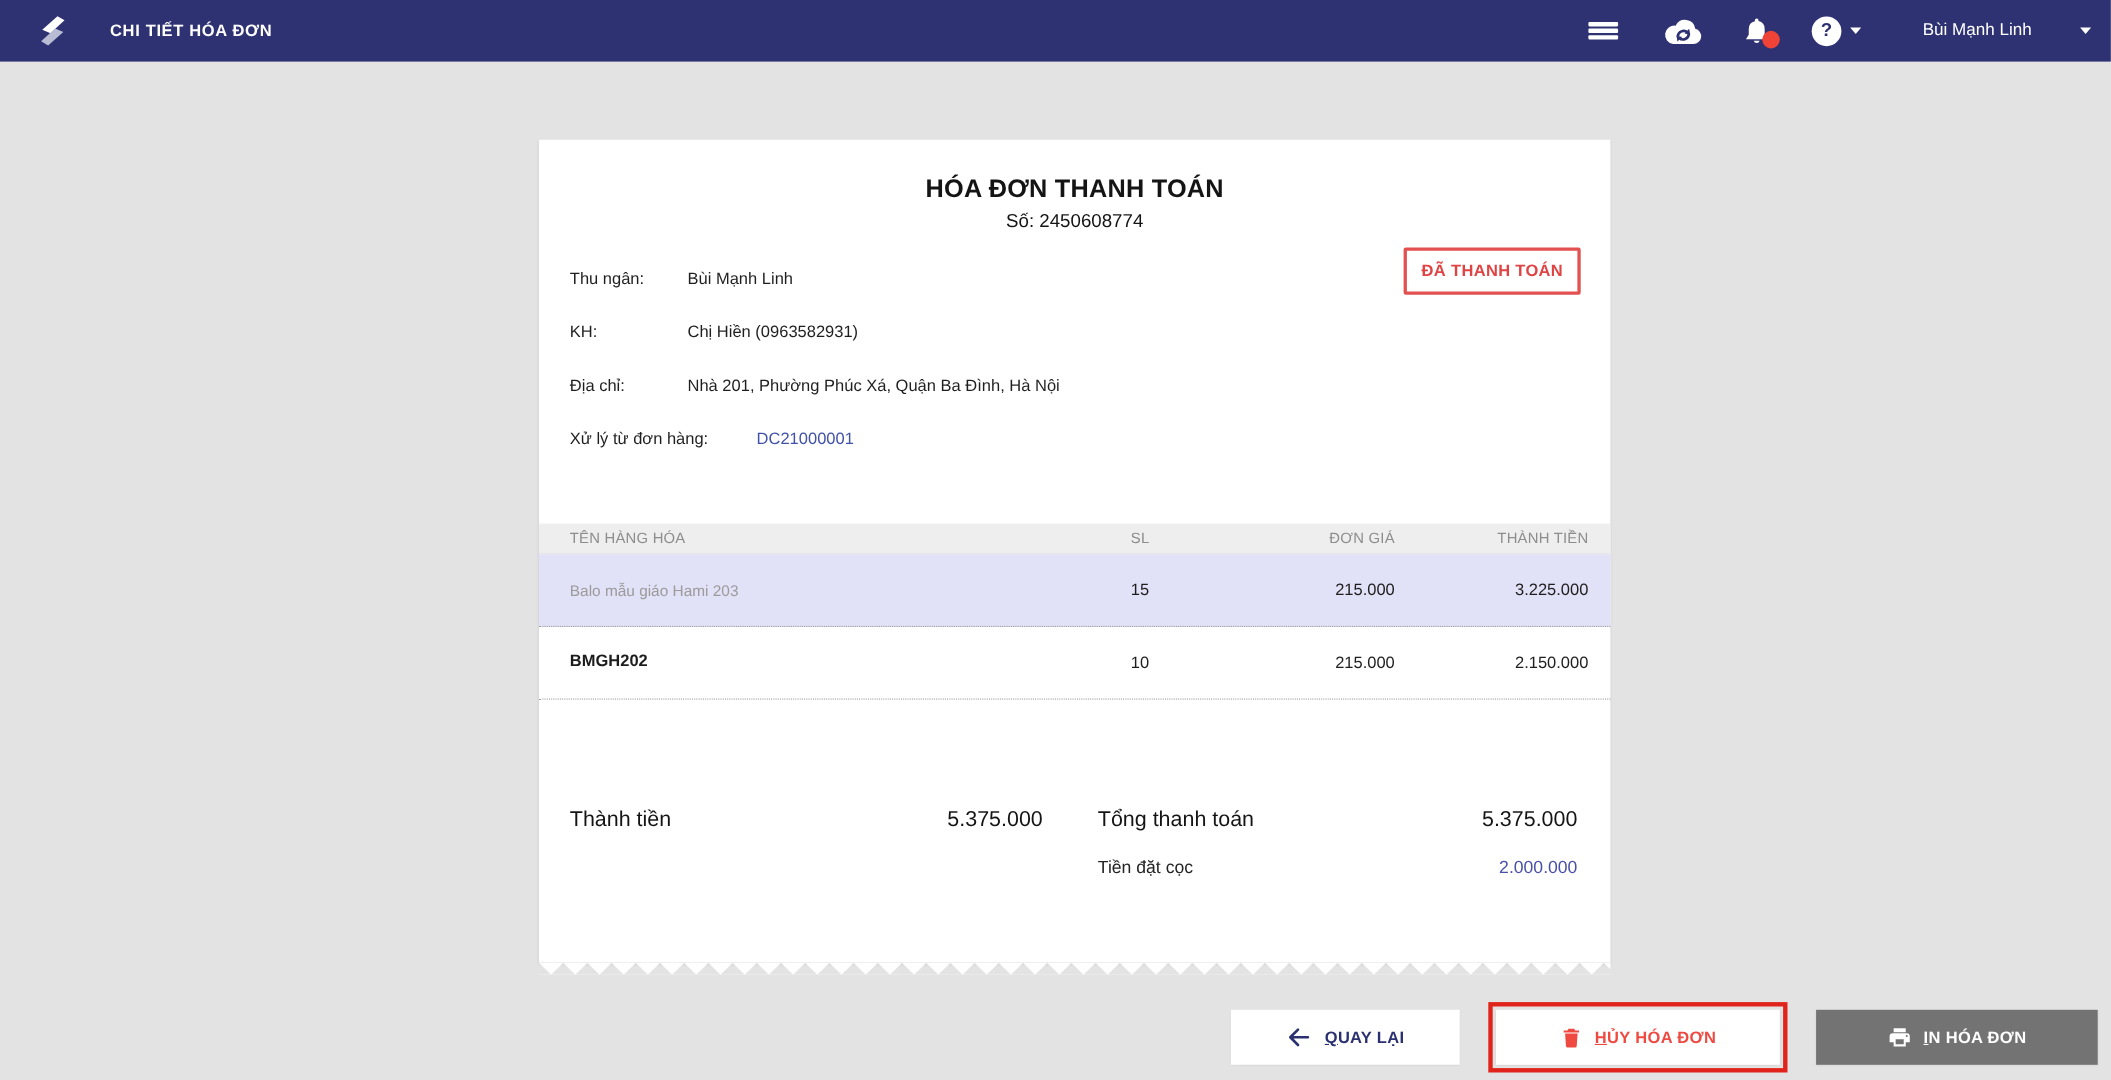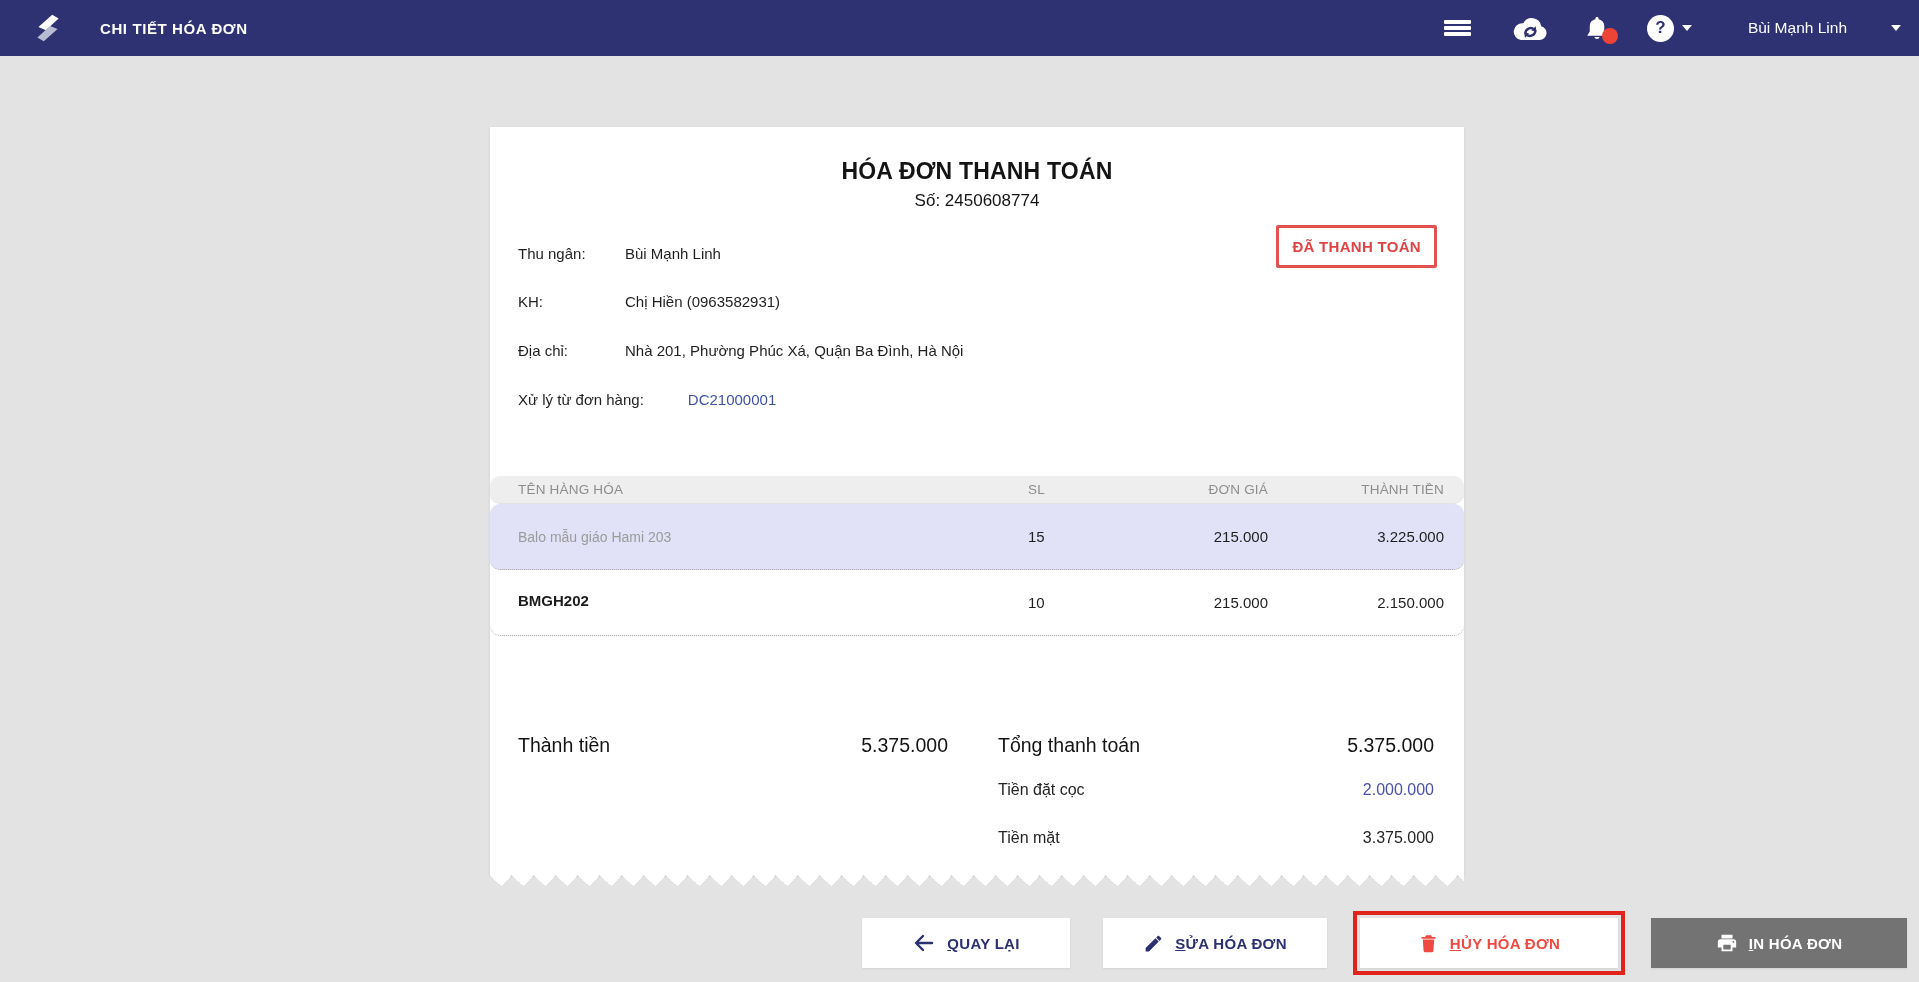--- a/index.html
+++ b/index.html
@@ -43,21 +43,21 @@
     color:#e04343; font-size:15px; font-weight:bold; letter-spacing:.3px;
     padding:10px 13px; background:#fff;
   }
   .info { position:absolute; top:102px; left:28px; right:260px; }
   .info-row { height:48.6px; display:flex; align-items:center; font-size:15px; color:#1f1f1f; }
   .info-label { min-width:107px; padding-right:8px; }
   .info-link { color:#4152a8; cursor:pointer; margin-left:36px; }
 
   
   .tbl { position:absolute; top:349px; left:0; width:100%; }
-  .t-head, .t-row { display:grid; grid-template-columns:1fr 115px 125px 176px; padding:0 20px 0 28px; align-items:center;border-radius:10px; }
+  .t-head, .t-row { display:grid; grid-template-columns:1fr 115px 125px 176px; padding:0 20px 0 28px; align-items:center; }
   .t-head { height:28px; background:#eeeeee; border-bottom:1px solid #e2e2e2; font-size:13.5px; color:#8d8d8d; letter-spacing:.2px; }
   .t-row { height:66px; border-bottom:1px dotted #9e9e9e; font-size:15px; color:#1f1f1f; cursor:pointer; }
   .t-row.highlight { background:#e1e1f7; }
   .c.qty { }
   .c.price, .c.amount { text-align:right; }
   .item-code { font-weight:600; color:#1c1c1c; margin-bottom:5px; }
   .item-name { font-size:14px; color:#9b9b9b; }
 
   
   .totals { position:absolute; top:598px; left:28px; right:30px; display:flex; align-items:flex-start; }
@@ -192,44 +192,34 @@
     </div>
     <div class="totals-right">
       <div class="tr-row big">
         <span>Tổng thanh toán</span>
         <span>5.375.000</span>
       </div>
       <div class="tr-row small r2">
         <span>Tiền đặt cọc</span>
         <span class="val-deposit">2.000.000</span>
       </div>
-      <div class="tr-row small r3">
-        <span>Tiền mặt</span>
-        <span>3.375.000</span>
-      </div>
     </div>
   </div>
 
   <div class="tear"></div>
 </div>
 
 <div class="actions">
   <button class="btn btn-back">
     <svg width="24" height="24" viewBox="0 0 24 24">
       <path d="M11 5l-7 7 7 7M4.3 12H20" stroke="#2b3170" stroke-width="2.4" fill="none" stroke-linecap="round" stroke-linejoin="round"></path>
     </svg>
     <span class="btn-label">QUAY LẠI</span>
   </button>
 
-  <button class="btn btn-edit">
-    <svg width="21" height="21" viewBox="0 0 24 24">
-      <path d="M3 17.2V21h3.8L18 9.8 14.2 6 3 17.2zM20.7 7.1c.4-.4.4-1 0-1.4l-2.4-2.4c-.4-.4-1-.4-1.4 0L15 5.2 18.8 9l1.9-1.9z" fill="#2b3170"></path>
-    </svg>
-    <span class="btn-label">SỬA HÓA ĐƠN</span>
-  </button>
 
   <button class="btn btn-cancel">
     <svg width="21" height="22" viewBox="0 0 24 24">
       <path d="M9 3h6l1 2h4v2H4V5h4l1-2zM5.5 8h13l-.9 13a1.8 1.8 0 0 1-1.8 1.6H8.2A1.8 1.8 0 0 1 6.4 21L5.5 8z" fill="#ef4a42"></path>
     </svg>
     <span class="btn-label">HỦY HÓA ĐƠN</span>
   </button>
 
   <button class="btn btn-print">
     <svg width="22" height="22" viewBox="0 0 24 24">

